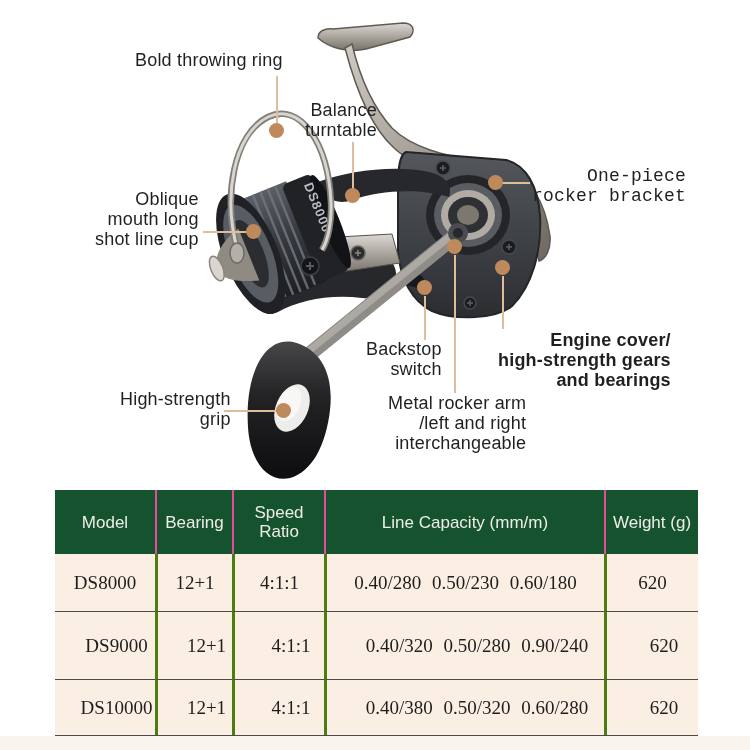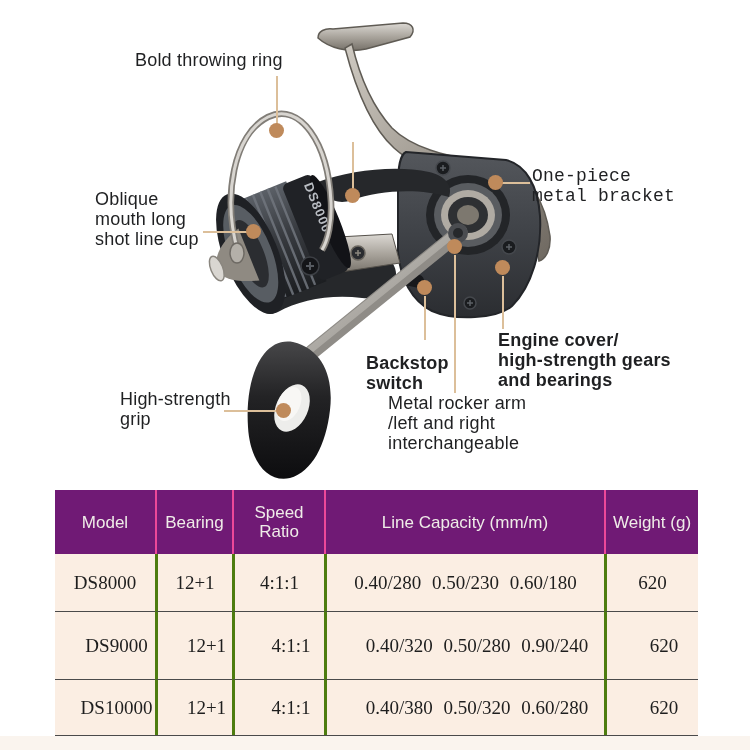--- a/index.html
+++ b/index.html
@@ -1,37 +1,37 @@
 <!DOCTYPE html>
 <html><head>
 <meta charset="utf-8">
 <style>
   html,body{margin:0;padding:0;background:#ffffff;}
   .page{position:relative;width:750px;height:750px;background:#ffffff;overflow:hidden;
         font-family:"Liberation Sans",sans-serif;}
   
   .stage{position:absolute;left:0;top:0;width:750px;height:490px;}
   .reel-svg{position:absolute;left:0;top:0;}
-  .label{position:absolute;color:#1f2022;font-size:18px;line-height:20px;letter-spacing:.2px;}
+  .label{position:absolute;color:#1f2022;font-size:18px;line-height:20px;letter-spacing:.2px;text-align:right;}
   .c-dot{position:absolute;width:15px;height:15px;border-radius:50%;background:#bf8a5b;}
   .c-line{position:absolute;background:#dcbf9a;}
   
   #t-bold{left:135px;top:50px;}       #l-bold{left:276px;top:76px;width:2px;height:49px;} #d-bold{left:269px;top:123px;}
   #t-balance{left:305px;top:100px;}   #l-balance{left:352px;top:142px;width:2px;height:48px;} #d-balance{left:345px;top:188px;}
   #t-bracket{left:532px;top:166px;font-family:Liberation Mono, monospace;}   #l-bracket{left:502px;top:182px;width:28px;height:2px;} #d-bracket{left:488px;top:175px;}
   #t-oblique{left:95px;top:189px;}    #l-oblique{left:203px;top:231px;width:45px;height:2px;} #d-oblique{left:246px;top:224px;}
-  #t-backstop{left:366px;top:353px;font-weight:bold;}  #l-backstop{left:424px;top:296px;width:2px;height:44px;} #d-backstop{left:417px;top:280px;}
+  #t-backstop{left:366px;top:339px;}  #l-backstop{left:424px;top:296px;width:2px;height:44px;} #d-backstop{left:417px;top:280px;}
   #t-engine{left:498px;top:330px;font-weight:bold;}    #l-engine{left:502px;top:276px;width:2px;height:53px;} #d-engine{left:495px;top:260px;}
   #t-rocker{left:388px;top:393px;}    #l-rocker{left:454px;top:255px;width:2px;height:138px;} #d-rocker{left:447px;top:239px;}
   #t-grip{left:120px;top:389px;}      #l-grip{left:224px;top:410px;width:53px;height:2px;} #d-grip{left:276px;top:403px;}
   
   .spec{position:absolute;left:55px;top:490px;width:643px;
         display:grid;grid-template-columns:100px 77px 92px 280px 94px;
         grid-template-rows:64px 57px 68px 56px;border-bottom:1px solid #4a4a4a;}
-  .hcell{background:#701a75;color:#efece8;font-size:17px;line-height:19px;
+  .hcell{background:#14532d;color:#efece8;font-size:17px;line-height:19px;
          display:flex;align-items:center;justify-content:center;text-align:center;}
   .hcell.sep{border-left:2px solid #ec4899;}
   .bcell{background:#fbeee3;color:#1e1e1e;font-family:"Liberation Serif",serif;font-size:19px;
          display:flex;align-items:center;justify-content:center;text-align:center;}
   .bcell.sep{border-left:3px solid #4d7c0f;}
   .bcell.rt{border-top:1px solid #4a4a4a;padding-left:23px;}
   .bcell.cap{word-spacing:6px;}
   .bottom-strip{position:absolute;left:0;top:736px;width:750px;height:14px;background:#faf4ee;}
 </style>
 </head>
@@ -172,26 +172,30 @@
         <ellipse cx="289" cy="404" rx="11" ry="18" transform="rotate(24 289 404)" fill="#f8f7f5"></ellipse>
       </g>
     </svg>
 
     <div class="label" id="t-bold">
       <div>Bold throwing ring</div>
     </div>
     <div class="c-line" id="l-bold"></div>
     <div class="c-dot" id="d-bold"></div>
 
+    <div class="label" id="t-balance">
+      <div>Balance</div>
+      <div>turntable</div>
+    </div>
     <div class="c-line" id="l-balance"></div>
     <div class="c-dot" id="d-balance"></div>
 
     <div class="label" id="t-bracket">
       <div>One-piece</div>
-      <div>metal bracket</div>
+      <div>rocker bracket</div>
     </div>
     <div class="c-line" id="l-bracket"></div>
     <div class="c-dot" id="d-bracket"></div>
 
     <div class="label" id="t-oblique">
       <div>Oblique</div>
       <div>mouth long</div>
       <div>shot line cup</div>
     </div>
     <div class="c-line" id="l-oblique"></div>

